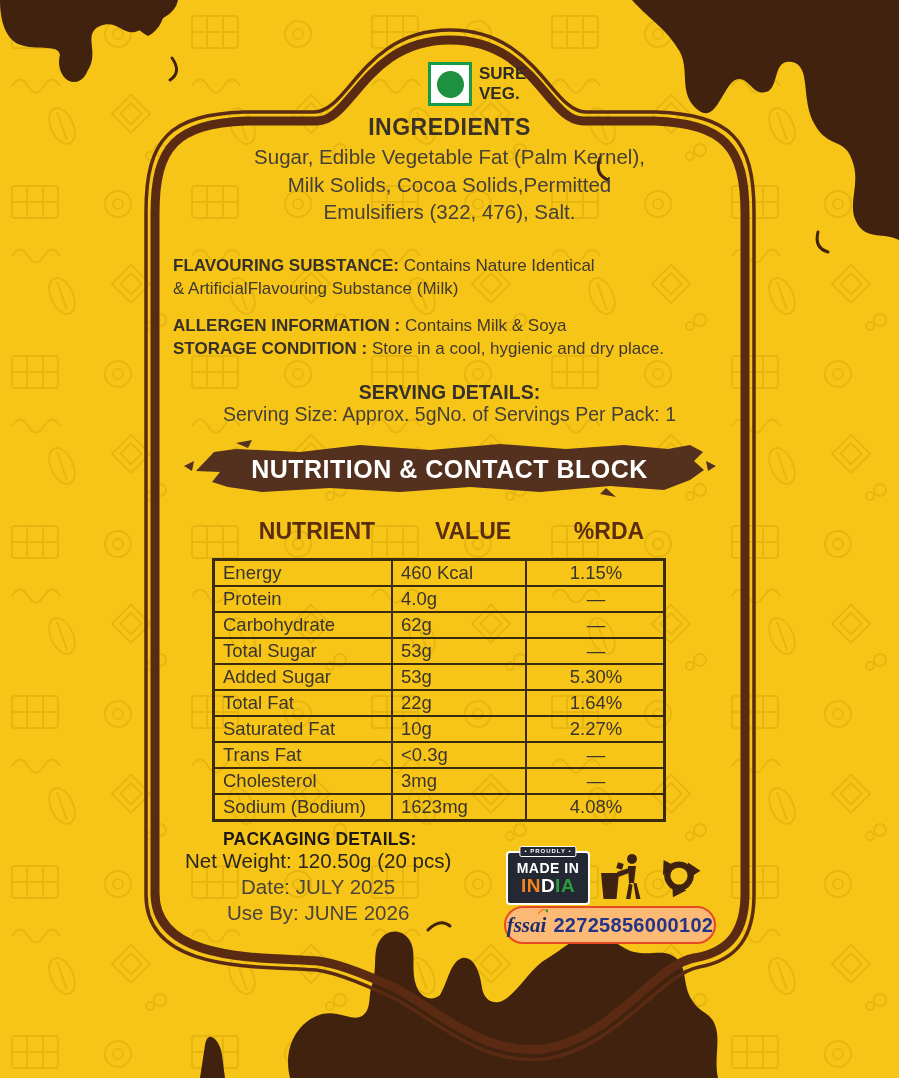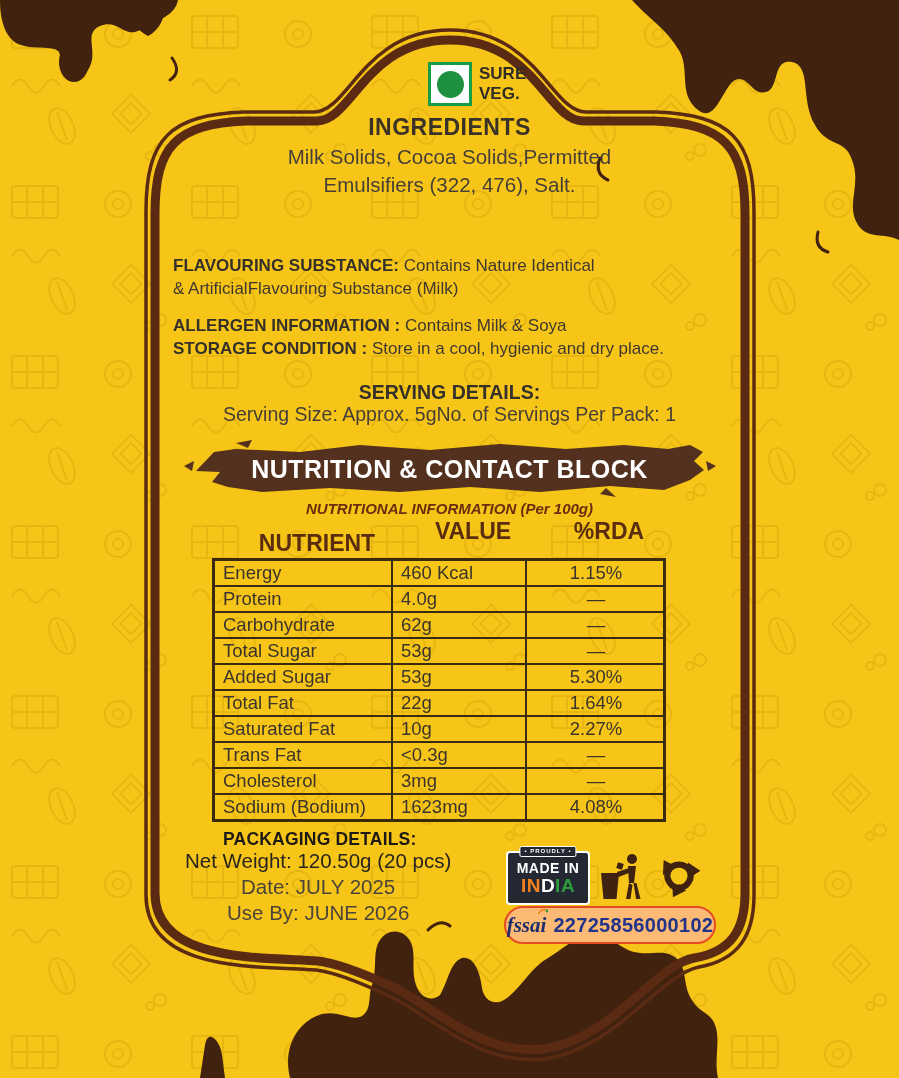--- a/index.html
+++ b/index.html
@@ -30,21 +30,21 @@
   .p-allergen{top:314px;line-height:23px;}
 
   .serving-head{top:381px;font-weight:bold;font-size:19.5px;color:#35302A;}
   .serving-text{top:403px;font-size:19.5px;color:#453F38;}
 
   .banner-text{top:455px;font-weight:800;font-size:25px;color:#fff;letter-spacing:.5px;}
   .nutri-sub{top:500px;font-weight:bold;font-style:italic;font-size:15px;color:#6B2D0E;}
 
   .tbl-heads{left:228px;top:518px;width:450px;display:flex;}
   .tbl-heads div{font-weight:bold;font-size:23px;color:var(--brown-head);text-align:center;}
-  .th1{width:178px;margin-top:12px;} .th2{width:134px;} .th3{width:138px;}
+  .th1{width:178px;} .th2{width:134px;} .th3{width:138px;}
 
   table.nutri{position:absolute;left:212px;top:558px;width:450px;border-collapse:collapse;
       border:3px solid var(--table-line);table-layout:fixed;}
   table.nutri td{border:2px solid var(--table-line);font-size:18.5px;color:var(--ink);
       height:21.5px;padding:1px 6px 1px 8px;white-space:nowrap;overflow:hidden;}
   table.nutri td.c0{width:162px;}
   table.nutri td.c1{width:118px;}
   table.nutri td.c2{width:122px;text-align:center;}
 
   .pack-head{left:223px;top:829px;font-weight:bold;font-size:17.5px;color:#1D1A15;letter-spacing:.2px;}
@@ -181,39 +181,39 @@
   <div class="abs veg-box">
     <div class="veg-dot"></div>
   </div>
   <div class="abs veg-text">
     <div>SURE</div>
     <div>VEG.</div>
   </div>
 
   <div class="abs center ingredients-title">INGREDIENTS</div>
   <div class="abs center ingredients-lines">
+      <div>Sugar, Edible Vegetable Fat (Palm Kernel),</div>
       <div>Milk Solids, Cocoa Solids,Permitted</div>
       <div>Emulsifiers (322, 476), Salt.</div>
     </div>
 
   <div class="abs para p-flav">
     <div><b>FLAVOURING SUBSTANCE:</b><span> Contains Nature Identical</span></div>
     <div>&amp; ArtificialFlavouring Substance (Milk)</div>
   </div>
   <div class="abs para p-allergen">
     <div><b>ALLERGEN INFORMATION :</b><span> Contains Milk &amp; Soya</span></div>
     <div><b>STORAGE CONDITION :</b><span> Store in a cool, hygienic and dry place.</span></div>
   </div>
 
   <div class="abs center serving-head">SERVING DETAILS:</div>
   <div class="abs center serving-text">Serving Size: Approx. 5gNo. of Servings Per Pack: 1</div>
 
   <div class="abs center banner-text">NUTRITION &amp; CONTACT BLOCK</div>
 
-  <div class="abs center nutri-sub">NUTRITIONAL INFORMATION (Per 100g)</div>
   <div class="abs tbl-heads">
     <div class="th1">NUTRIENT</div>
     <div class="th2">VALUE</div>
     <div class="th3">%RDA</div>
   </div>
   <table class="nutri">
     <tbody>
         <tr>
           <td class="c0">Energy</td>
           <td class="c1">460 Kcal</td>

